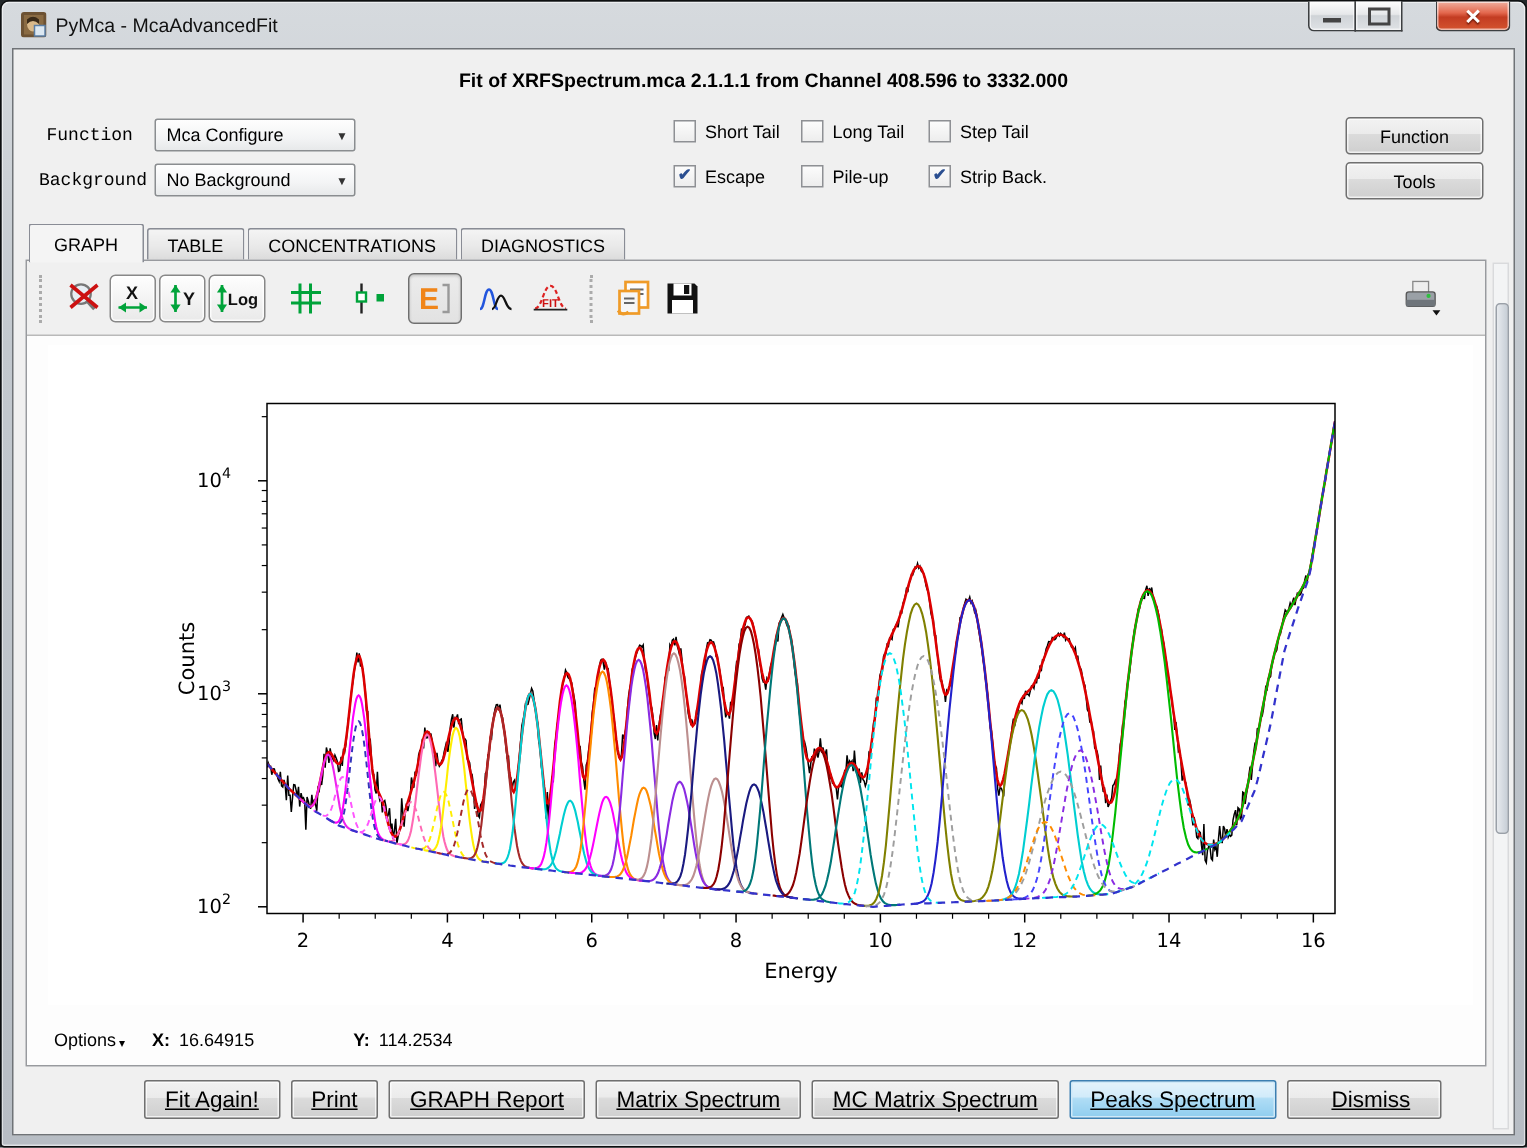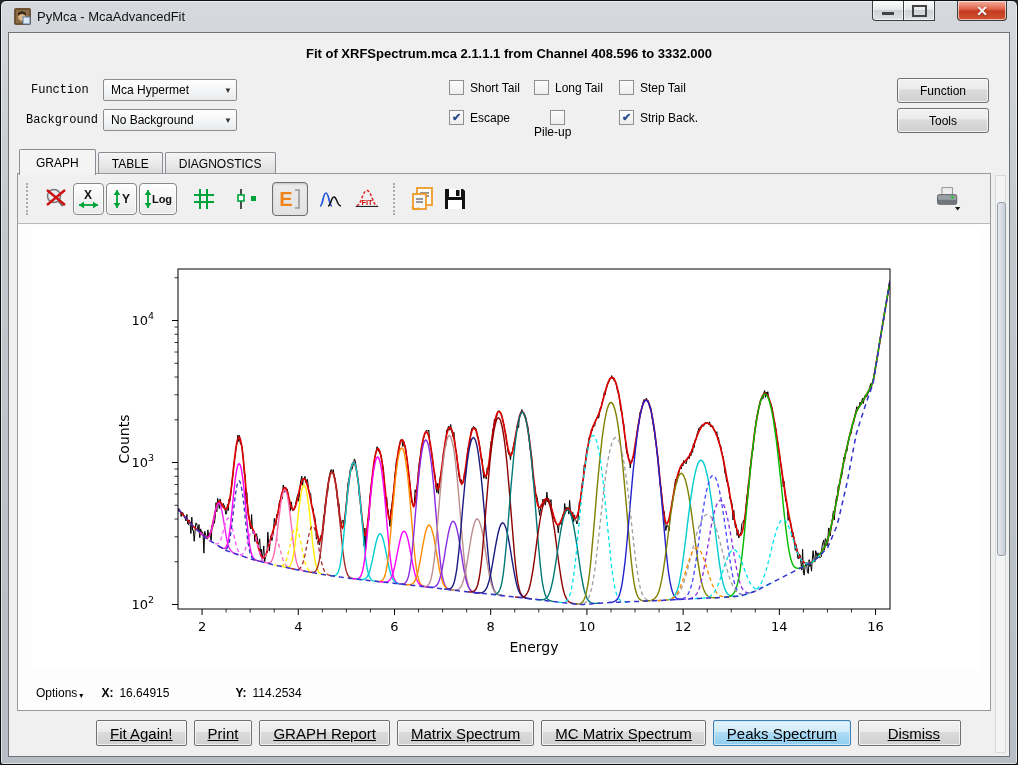--- a/index.html
+++ b/index.html
@@ -80,21 +80,21 @@
           <span class="glyph-close">✕</span>
         </div>
     </div>
   </div>
 
   <div class="client">
     <div class="hdr">Fit of XRFSpectrum.mca 2.1.1.1 from Channel 408.596 to 3332.000</div>
 
     <span class="lbl" style="left:22px;top:50px;">Function</span>
     <div class="combo" style="left:94px;top:46px;">
-      <span class="cv">Mca Hypermet</span>
+      <span class="cv">Mca Configure</span>
       <span class="ca">▼</span>
     </div>
     <span class="lbl" style="left:17px;top:80px;">Background</span>
     <div class="combo" style="left:94px;top:76px;">
       <span class="cv">No Background</span>
       <span class="ca">▼</span>
     </div>
 
     <div id="checkboxes">
         <div class="cbwrap" style="left: 440px; top: 47px;">
@@ -106,36 +106,37 @@
           <span>Long Tail</span>
         </div>
         <div class="cbwrap" style="left: 610px; top: 47px;">
           <span class="cbbox"></span>
           <span>Step Tail</span>
         </div>
         <div class="cbwrap" style="left: 440px; top: 77px;">
           <span class="cbbox">✔</span>
           <span>Escape</span>
         </div>
-        <div class="cbwrap" style="left: 525px; top: 77px; flex-direction: column;">
+        <div class="cbwrap" style="left: 525px; top: 77px;">
           <span class="cbbox"></span>
           <span>Pile-up</span>
         </div>
         <div class="cbwrap" style="left: 610px; top: 77px;">
           <span class="cbbox">✔</span>
           <span>Strip Back.</span>
         </div>
       </div>
 
     <div class="pushbtn" style="left:888px;top:45px;">Function</div>
     <div class="pushbtn" style="left:888px;top:75px;">Tools</div>
 
     <div class="tabsrow" id="tabsrow">
         <div class="tab active">GRAPH</div>
         <div class="tab">TABLE</div>
+        <div class="tab">CONCENTRATIONS</div>
         <div class="tab">DIAGNOSTICS</div>
       </div>
 
     <div class="panel">
       <div class="toolbar">
         <div class="grip"></div>
 
         <div class="ticon">
           <svg width="26" height="26" viewBox="0 0 26 26">
             <circle cx="11" cy="10" r="6.5" fill="#e8eef4" stroke="#777" stroke-width="1.5"></circle>

